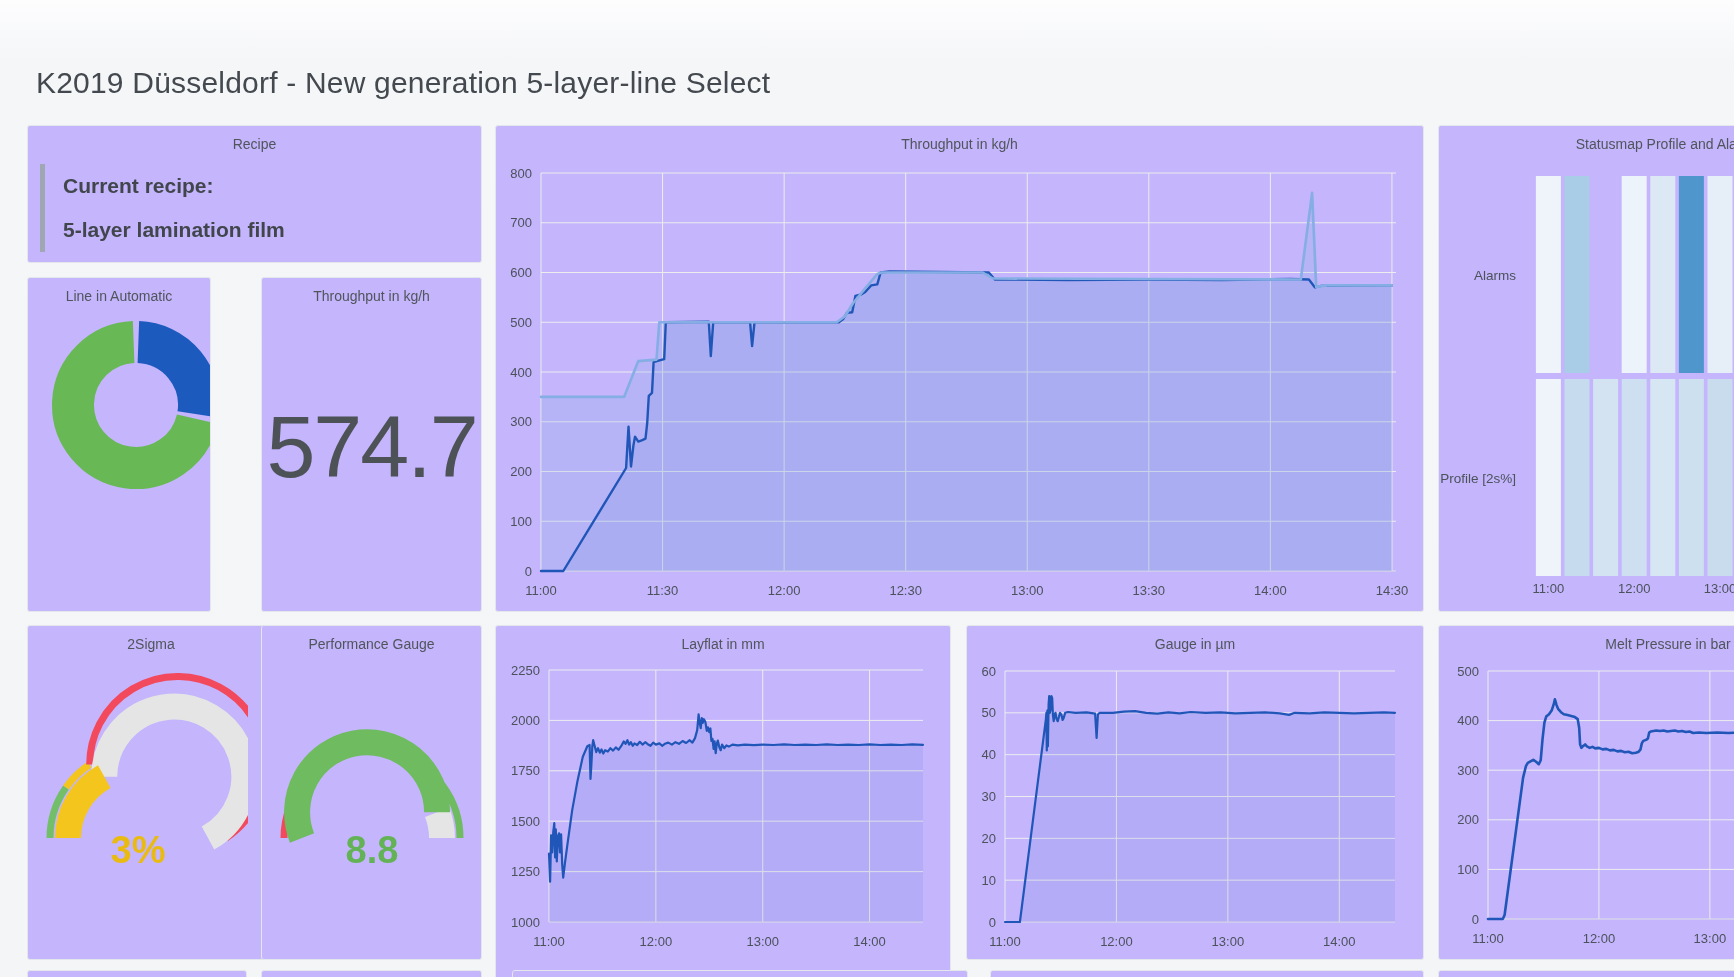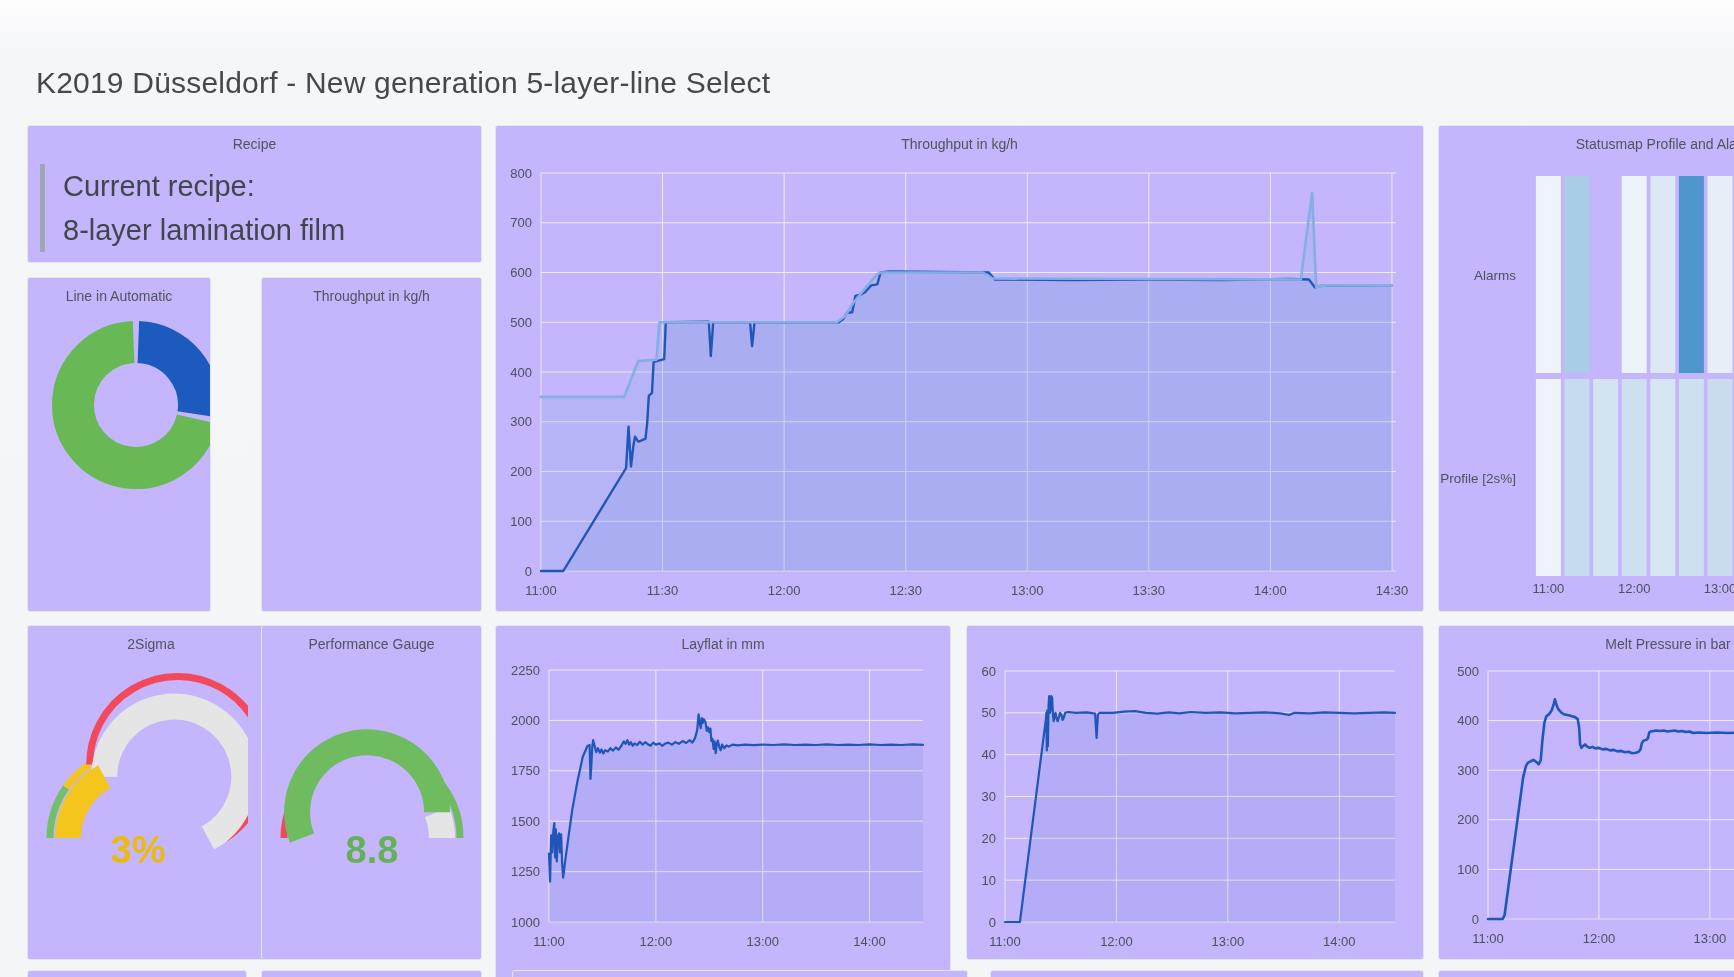--- a/index.html
+++ b/index.html
@@ -18,55 +18,56 @@
     position:absolute; background:#c4b5fd;
     border:1px solid #e3e6ea; border-radius:3px;
     overflow:hidden;
   }
   .ptitle {
     position:absolute; top:10px; left:0; right:0;
     text-align:center; font-size:14px; font-weight:500; color:#50555b;
     white-space:nowrap; cursor:pointer;
   }
   .quote { position:absolute; left:12px; top:38px; padding-left:18px; border-left:5px solid #9fa7b3; }
-  .qline { font-size:29px; color:#41464c; line-height:44px; white-space:nowrap; }
+  .qline { font-size:21px; color:#41464c; line-height:44px; white-space:nowrap;font-weight:bold; }
   .bigstat {
     position:absolute; left:0; right:0; top:118px; height:110px;
     text-align:center; font-size:88px; font-weight:500; color:#4d5257;
     letter-spacing:-2px;
   }
   svg { position:absolute; left:0; top:0; }
   svg text { font-family:"Liberation Sans", sans-serif; }
   .tick { font-size:13px; fill:#4b525a; }
   .rowlab { font-size:13.5px; fill:#4b525a; }
   .gval { font-weight:700; }
 </style>
 </head>
 <body>
 
 <div class="page-title">K2019 Düsseldorf - New generation 5-layer-line Select</div>
 
 <div class="panel" style="left:27px;top:125px;width:455px;height:138px">
   <div class="ptitle">Recipe</div>
   <div class="quote">
     <div class="qline">Current recipe:</div>
-    <div class="qline">8-layer lamination film</div>
+    <div class="qline">5-layer lamination film</div>
   </div>
 </div>
 
 <div class="panel" style="left:27px;top:277px;width:184px;height:335px">
   <div class="ptitle">Line in Automatic</div>
   <svg width="220" height="335">
       <path d="M110.37,64.04 A63,63 0 0 1 170.29,136.46" fill="none" stroke="#1d5abe" stroke-width="42"></path>
       <path d="M169.40,141.13 A63,63 0 1 1 105.63,64.04" fill="none" stroke="#68b956" stroke-width="42"></path>
     </svg>
 </div>
 
 <div class="panel" style="left:261px;top:277px;width:221px;height:335px">
   <div class="ptitle">Throughput in kg/h</div>
+  <div class="bigstat">574.7</div>
 </div>
 
 <div class="panel" style="left:495px;top:125px;width:929px;height:487px">
   <div class="ptitle">Throughput in kg/h</div>
   <svg width="929" height="487">
       <line x1="45" y1="47" x2="45" y2="445" stroke="#ededee" stroke-width="1"></line>
       <line x1="166.56398104265404" y1="47" x2="166.56398104265404" y2="445" stroke="#ededee" stroke-width="1"></line>
       <line x1="288.12796208530807" y1="47" x2="288.12796208530807" y2="445" stroke="#ededee" stroke-width="1"></line>
       <line x1="409.6919431279621" y1="47" x2="409.6919431279621" y2="445" stroke="#ededee" stroke-width="1"></line>
       <line x1="531.2559241706161" y1="47" x2="531.2559241706161" y2="445" stroke="#ededee" stroke-width="1"></line>
@@ -176,20 +177,21 @@
       <text x="53" y="320" text-anchor="middle" class="tick">11:00</text>
       <text x="159.85714285714286" y="320" text-anchor="middle" class="tick">12:00</text>
       <text x="266.7142857142857" y="320" text-anchor="middle" class="tick">13:00</text>
       <text x="373.57142857142856" y="320" text-anchor="middle" class="tick">14:00</text>
       <path d="M53.0,227.5 L54.1,255.7 L55.1,209.3 L56.2,226.4 L57.3,205.3 L58.3,197.2 L59.1,231.5 L59.8,203.3 L60.8,235.5 L61.9,210.3 L63.0,207.3 L64.0,226.4 L65.1,208.3 L66.2,238.5 L67.2,251.6 L69.0,236.5 L71.7,216.4 L76.2,184.1 L81.5,154.9 L86.8,130.7 L91.3,120.2 L93.6,119.0 L94.5,152.9 L95.4,138.3 L96.3,120.2 L97.2,114.2 L98.4,119.0 L100.2,126.1 L102.0,122.2 L103.8,126.7 L105.5,123.4 L107.3,127.5 L109.1,124.2 L111.8,125.6 L114.4,122.2 L117.1,124.6 L119.8,121.4 L122.5,123.8 L125.1,120.2 L127.8,115.4 L129.6,117.8 L131.4,114.2 L133.1,118.6 L134.9,116.2 L136.7,119.8 L138.5,117.4 L141.2,119.0 L143.8,115.8 L146.5,118.6 L149.2,116.2 L151.8,118.2 L154.5,119.8 L157.2,116.6 L159.9,118.6 L163.4,117.4 L166.1,119.8 L168.8,117.8 L172.3,116.6 L175.9,118.6 L179.4,116.2 L183.0,117.8 L186.6,115.0 L190.1,117.0 L193.7,114.2 L196.4,116.6 L199.0,112.1 L201.2,104.1 L202.6,88.4 L203.7,96.8 L204.7,102.1 L205.8,92.0 L206.9,96.8 L207.9,93.2 L209.4,96.0 L210.8,104.9 L211.9,101.3 L213.3,106.1 L214.4,102.5 L215.4,115.0 L216.5,112.9 L217.6,123.0 L218.6,115.4 L219.7,127.1 L220.8,117.8 L221.8,114.6 L223.3,121.0 L224.7,124.2 L226.1,118.6 L228.2,122.2 L230.4,119.4 L232.9,120.6 L236.4,118.6 L241.8,119.4 L248.9,118.6 L257.8,119.2 L266.7,118.6 L277.4,119.0 L288.1,118.4 L298.8,119.0 L309.5,118.6 L320.1,119.0 L330.8,118.4 L341.5,119.0 L352.2,118.6 L362.9,119.0 L373.6,118.4 L384.3,119.0 L394.9,118.6 L405.6,119.0 L416.3,118.4 L427.0,118.8 L427.0,296 L53.0,296 Z" fill="rgba(32,86,184,0.09)" stroke="none"></path>
       <path d="M53.0,227.5 L54.1,255.7 L55.1,209.3 L56.2,226.4 L57.3,205.3 L58.3,197.2 L59.1,231.5 L59.8,203.3 L60.8,235.5 L61.9,210.3 L63.0,207.3 L64.0,226.4 L65.1,208.3 L66.2,238.5 L67.2,251.6 L69.0,236.5 L71.7,216.4 L76.2,184.1 L81.5,154.9 L86.8,130.7 L91.3,120.2 L93.6,119.0 L94.5,152.9 L95.4,138.3 L96.3,120.2 L97.2,114.2 L98.4,119.0 L100.2,126.1 L102.0,122.2 L103.8,126.7 L105.5,123.4 L107.3,127.5 L109.1,124.2 L111.8,125.6 L114.4,122.2 L117.1,124.6 L119.8,121.4 L122.5,123.8 L125.1,120.2 L127.8,115.4 L129.6,117.8 L131.4,114.2 L133.1,118.6 L134.9,116.2 L136.7,119.8 L138.5,117.4 L141.2,119.0 L143.8,115.8 L146.5,118.6 L149.2,116.2 L151.8,118.2 L154.5,119.8 L157.2,116.6 L159.9,118.6 L163.4,117.4 L166.1,119.8 L168.8,117.8 L172.3,116.6 L175.9,118.6 L179.4,116.2 L183.0,117.8 L186.6,115.0 L190.1,117.0 L193.7,114.2 L196.4,116.6 L199.0,112.1 L201.2,104.1 L202.6,88.4 L203.7,96.8 L204.7,102.1 L205.8,92.0 L206.9,96.8 L207.9,93.2 L209.4,96.0 L210.8,104.9 L211.9,101.3 L213.3,106.1 L214.4,102.5 L215.4,115.0 L216.5,112.9 L217.6,123.0 L218.6,115.4 L219.7,127.1 L220.8,117.8 L221.8,114.6 L223.3,121.0 L224.7,124.2 L226.1,118.6 L228.2,122.2 L230.4,119.4 L232.9,120.6 L236.4,118.6 L241.8,119.4 L248.9,118.6 L257.8,119.2 L266.7,118.6 L277.4,119.0 L288.1,118.4 L298.8,119.0 L309.5,118.6 L320.1,119.0 L330.8,118.4 L341.5,119.0 L352.2,118.6 L362.9,119.0 L373.6,118.4 L384.3,119.0 L394.9,118.6 L405.6,119.0 L416.3,118.4 L427.0,118.8" fill="none" stroke="#2056b8" stroke-width="2.2" stroke-linejoin="round" stroke-linecap="round"></path>
     </svg>
 </div>
 
 <div class="panel" style="left:966px;top:625px;width:458px;height:335px">
+  <div class="ptitle">Gauge in µm</div>
   <svg width="458" height="335">
       <line x1="38" y1="45" x2="38" y2="296" stroke="#ededee" stroke-width="1"></line>
       <line x1="149.42857142857144" y1="45" x2="149.42857142857144" y2="296" stroke="#ededee" stroke-width="1"></line>
       <line x1="260.8571428571429" y1="45" x2="260.8571428571429" y2="296" stroke="#ededee" stroke-width="1"></line>
       <line x1="372.2857142857143" y1="45" x2="372.2857142857143" y2="296" stroke="#ededee" stroke-width="1"></line>
       <line x1="38" y1="296" x2="428" y2="296" stroke="#e0e2e5" stroke-width="1"></line>
       <text x="29" y="300.5" text-anchor="end" class="tick">0</text>
       <line x1="38" y1="254.16666666666666" x2="428" y2="254.16666666666666" stroke="#ededee" stroke-width="1"></line>
       <text x="29" y="258.66666666666663" text-anchor="end" class="tick">10</text>
       <line x1="38" y1="212.33333333333331" x2="428" y2="212.33333333333331" stroke="#ededee" stroke-width="1"></line>

